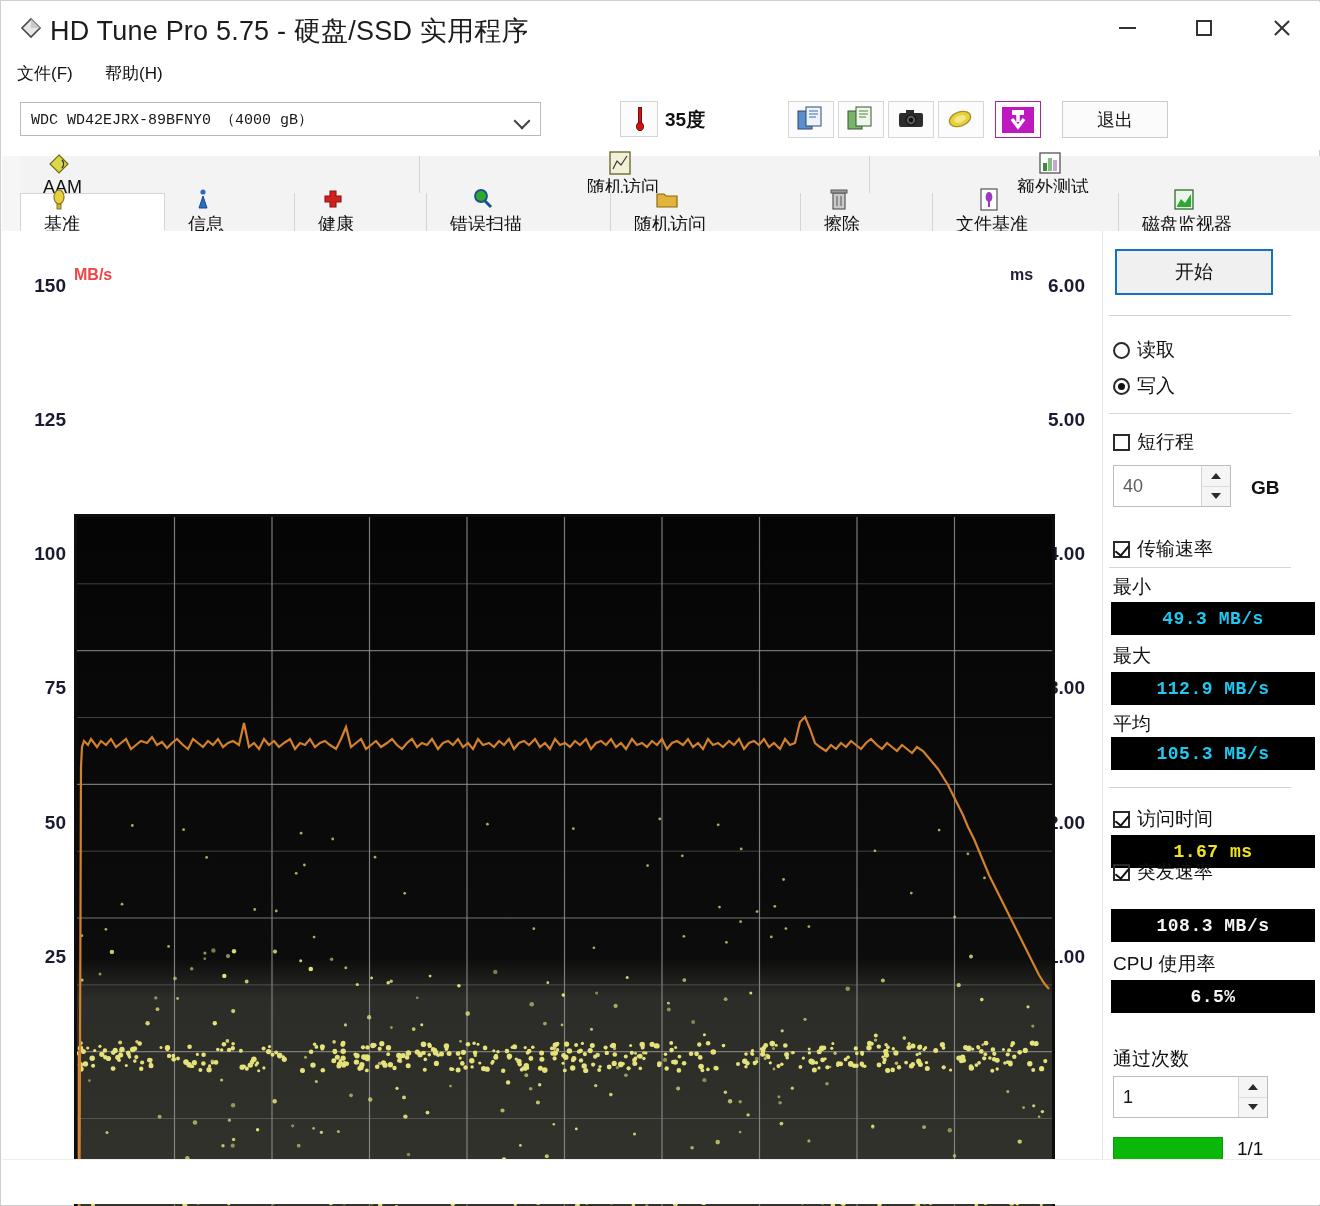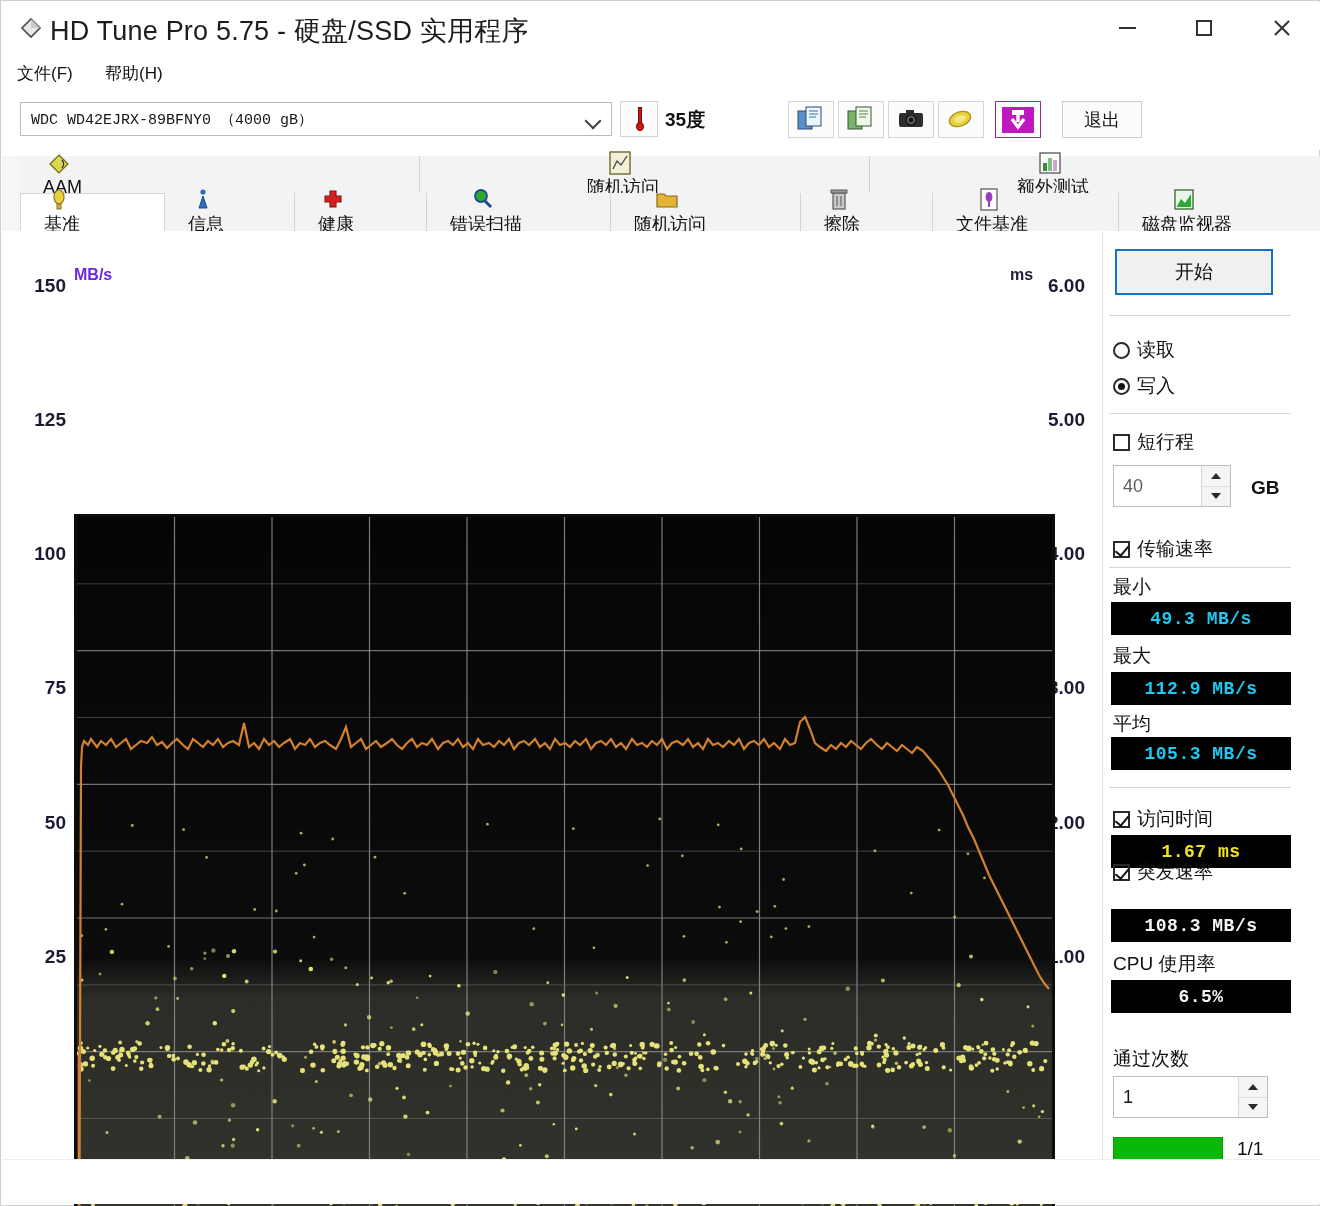--- a/index.html
+++ b/index.html
@@ -49,21 +49,21 @@
   .menu-item{
     position:absolute;top:8px;font-size:17px;color:#111;white-space:nowrap;cursor:default;
   }
   .m1{left:15px;} .m2{left:103px;}
 
   
   .toolbar{
     position:absolute;left:1px;top:89px;width:1318px;height:60px;background:#fff;
   }
   .drive-select{
-    position:absolute;left:18px;top:12px;width:592px;height:34px;
+    position:absolute;left:18px;top:12px;width:521px;height:34px;
     border:1px solid #b9b9b9;background:#fff;box-sizing:border-box;
   }
   .drive-label{
     position:absolute;left:10px;top:7px;font-size:15px;color:#161616;
     font-family:"Liberation Mono","DejaVu Sans Mono",monospace;white-space:nowrap;
   }
   .drive-caret{
     position:absolute;right:12px;top:12px;width:10px;height:10px;
     border-left:2px solid #444;border-bottom:2px solid #444;transform:rotate(-45deg);
   }
@@ -79,21 +79,21 @@
   .temp-text{
     position:absolute;left:663px;top:17px;font-size:19px;font-weight:bold;color:#111;white-space:nowrap;
   }
   .tbtn{
     position:absolute;top:11px;width:46px;height:37px;
     border:1px solid #d6d6d6;background:#fcfcfc;box-sizing:border-box;
   }
   .tb1{left:786px;} .tb2{left:836px;} .tb3{left:886px;} .tb4{left:936px;}
   .tb5{left:993px;border:1px solid #9b2b9b;}
   .exitbtn{
-    position:absolute;left:1060px;top:11px;width:80px;height:37px;
+    position:absolute;left:1060px;top:11px;width:106px;height:37px;
     border:1px solid #cccccc;background:#fbfbfb;box-sizing:border-box;
     display:flex;align-items:center;justify-content:center;
     font-size:18px;color:#111;
   }
   .tbtn svg,.tb5 svg{display:block;margin:4px auto 0;}
 
   
   .tabstrip{
     position:absolute;left:1px;top:155px;width:1318px;height:75px;
     background:#f6f6f6;border-bottom:1px solid #c8c8c8;
@@ -109,21 +109,21 @@
   }
   .tab.active{background:#ffffff;border-top:1px solid #d4d4d4;border-left:1px solid #d4d4d4;border-bottom:1px solid #ffffff;}
   .tab .tlabel{font-size:18px;color:#111;white-space:nowrap;margin-left:7px;}
   .tab .ticon{width:22px;height:24px;flex:0 0 22px;display:block;}
   .tab-inner{display:flex;align-items:center;margin-left:16px;flex-direction:column;}
 
   
   .chartwrap{
     position:absolute;left:1px;top:230px;width:1100px;height:930px;background:#fff;
   }
-  .axis-unit-left{position:absolute;left:72px;top:265px;font-size:16px;font-weight:bold;color:#6d28d9;}
+  .axis-unit-left{position:absolute;left:72px;top:265px;font-size:16px;font-weight:bold;color:#ef4444;}
   .axis-unit-right{position:absolute;left:1012px;top:265px;font-size:16px;font-weight:bold;color:#20203a;}
   .ytick{position:absolute;font-size:19px;font-weight:bold;color:#1a1a33;text-align:right;width:56px;}
   .ytick-r{position:absolute;font-size:19px;font-weight:bold;color:#1a1a33;text-align:left;width:70px;}
   .plot{
     position:absolute;left:72px;top:283px;width:981px;height:808px;
     background:#0a0a0a;border:3px solid #0d0d0d;box-sizing:border-box;
   }
   .plot svg{display:block;}
 
   
@@ -153,21 +153,21 @@
   .spin .val{position:absolute;left:9px;top:10px;font-size:18px;color:#5e5e5e;}
   .spin .btns{position:absolute;right:0;top:0;width:28px;height:40px;border-left:1px solid #d3d3d3;background:#f5f5f5;}
   .spin .up,.spin .dn{position:absolute;left:0;width:28px;height:20px;display:flex;align-items:center;justify-content:center;}
   .spin .up{top:0;border-bottom:1px solid #dcdcdc;}
   .spin .dn{top:20px;}
   .arw-u{width:0;height:0;border-left:5px solid transparent;border-right:5px solid transparent;border-bottom:6px solid #2b2b2b;}
   .arw-d{width:0;height:0;border-left:5px solid transparent;border-right:5px solid transparent;border-top:6px solid #2b2b2b;}
   .unit-lbl{position:absolute;font-size:19px;font-weight:bold;color:#111;}
   .statlbl{position:absolute;left:10px;font-size:19px;color:#111;white-space:nowrap;}
   .lcd{
-    position:absolute;left:8px;width:180px;height:33px;background:#000;
+    position:absolute;left:8px;width:204px;height:33px;background:#000;
     display:flex;align-items:center;justify-content:center;
     font-family:"Liberation Mono","DejaVu Sans Mono",monospace;font-size:18px;font-weight:bold;
     letter-spacing:.5px;
   }
   .lcd.cyan{color:#1ec8f0;}
   .lcd.yellow{color:#f2e41a;}
   .lcd.white{color:#f4f4f4;}
   .progwrap{position:absolute;left:10px;width:180px;height:26px;display:flex;align-items:center;}
   .progbar{width:110px;height:24px;background:#0ab80a;border:1px solid #0a9c0a;box-sizing:border-box;}
   .progtext{font-size:19px;color:#111;margin-left:14px;}

